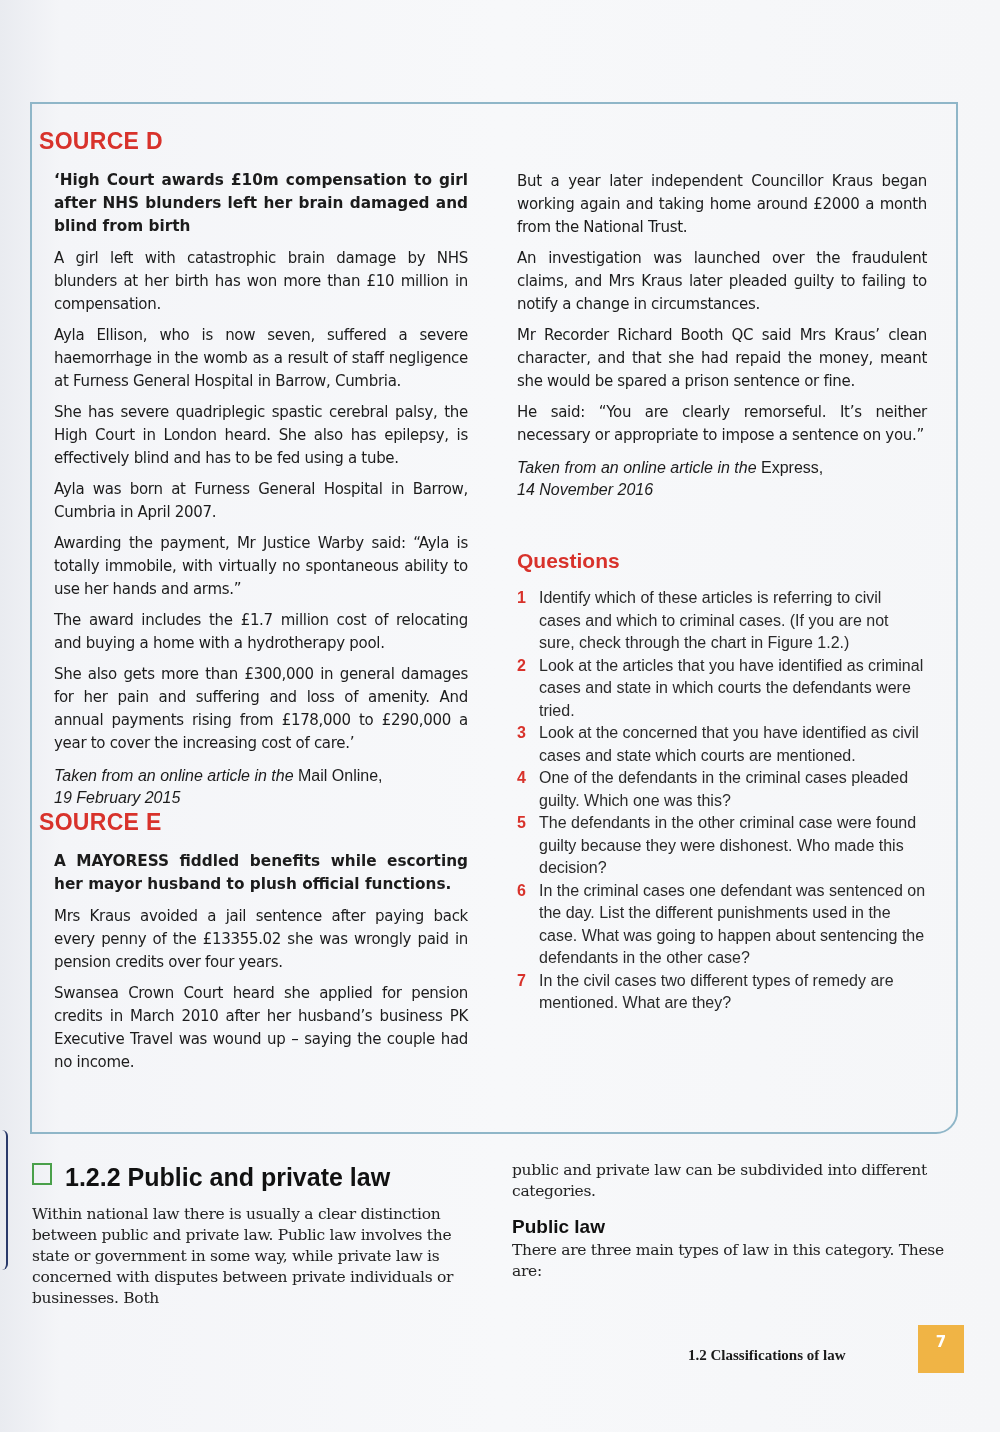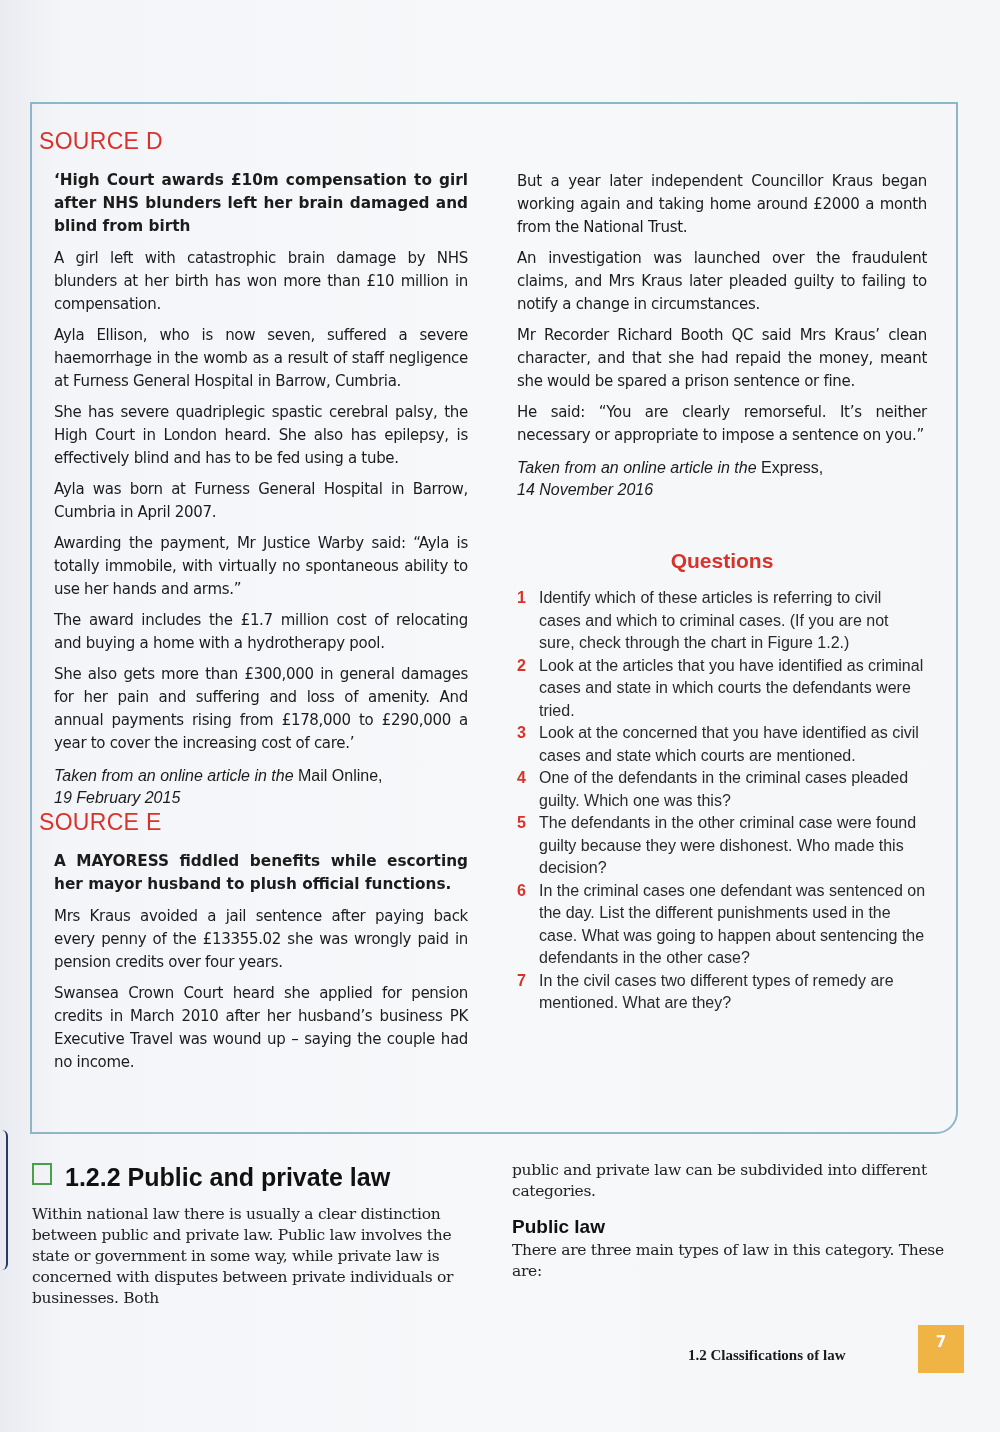--- a/index.html
+++ b/index.html
@@ -15,40 +15,39 @@
   .source-box {
     position: absolute; left: 30px; top: 102px; width: 928px; height: 1032px;
     border: 2px solid #8fb6c8; border-bottom-right-radius: 22px;
     box-sizing: border-box;
   }
   .col { position: absolute; }
   .col-left { left: 54px; top: 128px; width: 414px; }
   .col-right { left: 517px; top: 170px; width: 410px; }
   .src-title {
     color: #d8322b; font-family: "Liberation Sans", sans-serif;
-    font-size: 23px; font-weight: normal; margin: 0 0 14px -15px; letter-spacing: 0.3px;
+    font-size: 23px; font-weight: bold; margin: 0 0 14px -15px; letter-spacing: 0.3px;
   }
   .headline {
     font-family: "DejaVu Sans", sans-serif; font-weight: bold; font-size: 15.3px;
     line-height: 23px; margin: 0 0 9px 0; text-align: justify;
   }
   .para {
     font-family: "DejaVu Sans", sans-serif; font-size: 15px; line-height: 23px;
     margin: 0 0 8px 0; text-align: justify; letter-spacing: -0.3px;
   }
   .credit {
     font-family: "Liberation Sans", sans-serif; font-style: italic; font-size: 16px;
     line-height: 22px; text-align: left; margin: 10px 10px 0 0;
   }
   .credit .upright { font-style: normal; }
   .source-e { }
   .q-title {
     color: #d8322b; font-family: "Liberation Sans", sans-serif; font-size: 21px;
     margin: 48px 0 14px 0;
-    text-align: center;
   }
   .q-list { list-style: none; margin: 0; padding: 0; }
   .q-item {
     display: flex; font-family: "Liberation Sans", sans-serif; font-size: 16px;
     line-height: 22.5px; color: #2a2a2a;
   }
   .q-num { color: #d8322b; font-weight: bold; width: 22px; flex: none; }
   .q-text { flex: 1; }
   .sec-heading {
     position: absolute; left: 32px; top: 1163px; display: flex; align-items: flex-start;

